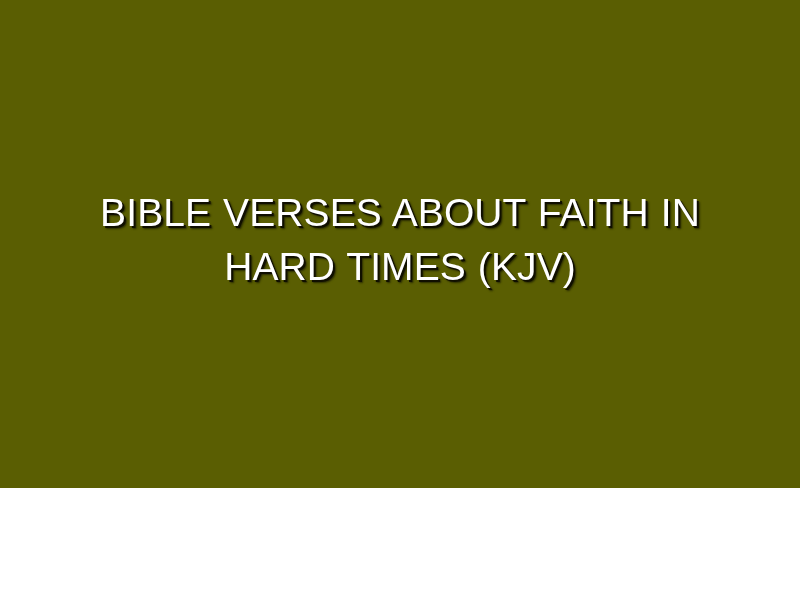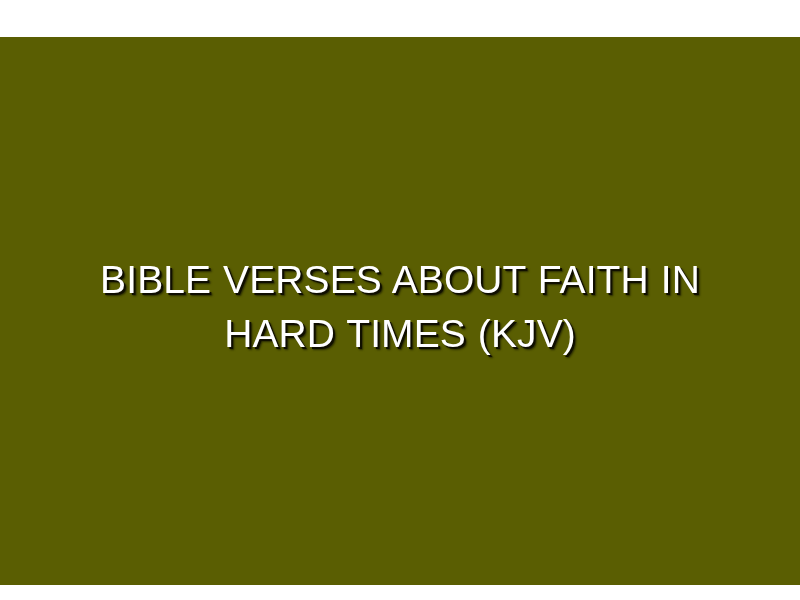--- a/index.html
+++ b/index.html
@@ -11,27 +11,26 @@
   body {
     width: 800px;
     height: 600px;
     overflow: hidden;
     font-family: "Liberation Sans", sans-serif;
   }
 
   #banner {
     position: relative;
     width: 800px;
-    height: 548px;
+    height: 488px;
     box-sizing: border-box;
     display: flex;
     align-items: center;
     justify-content: center;
     background: #5a5e02;
-    margin-top: 37px;
   }
 
   #title-block {
     width: 640px;
     margin: 0;
     padding: 0;
     text-align: center;
     
     transform: translateY(-4px);
   }

